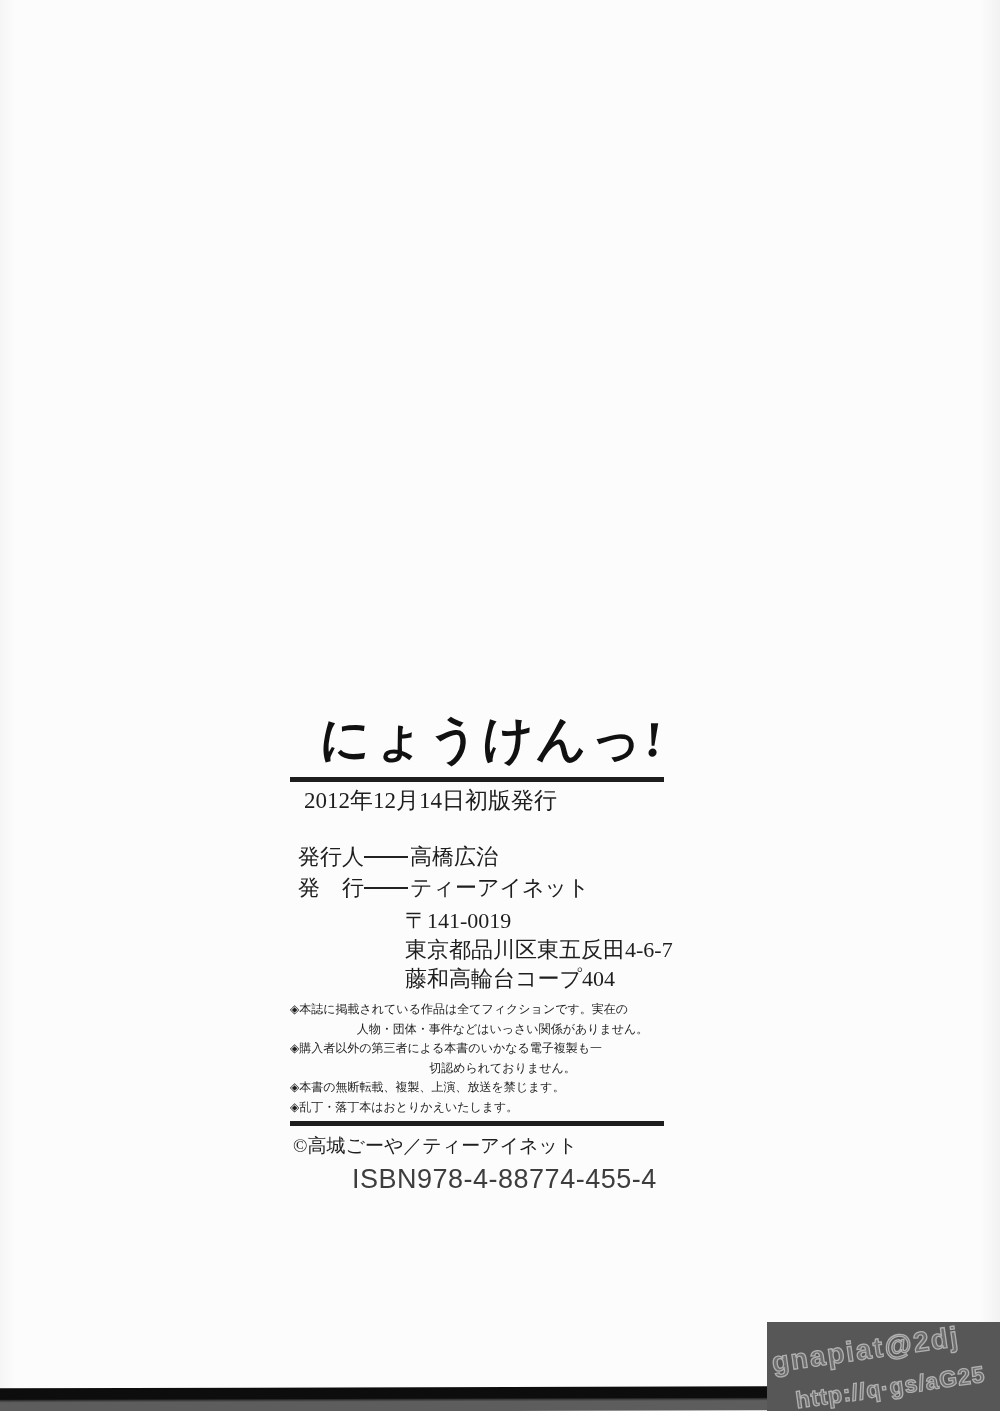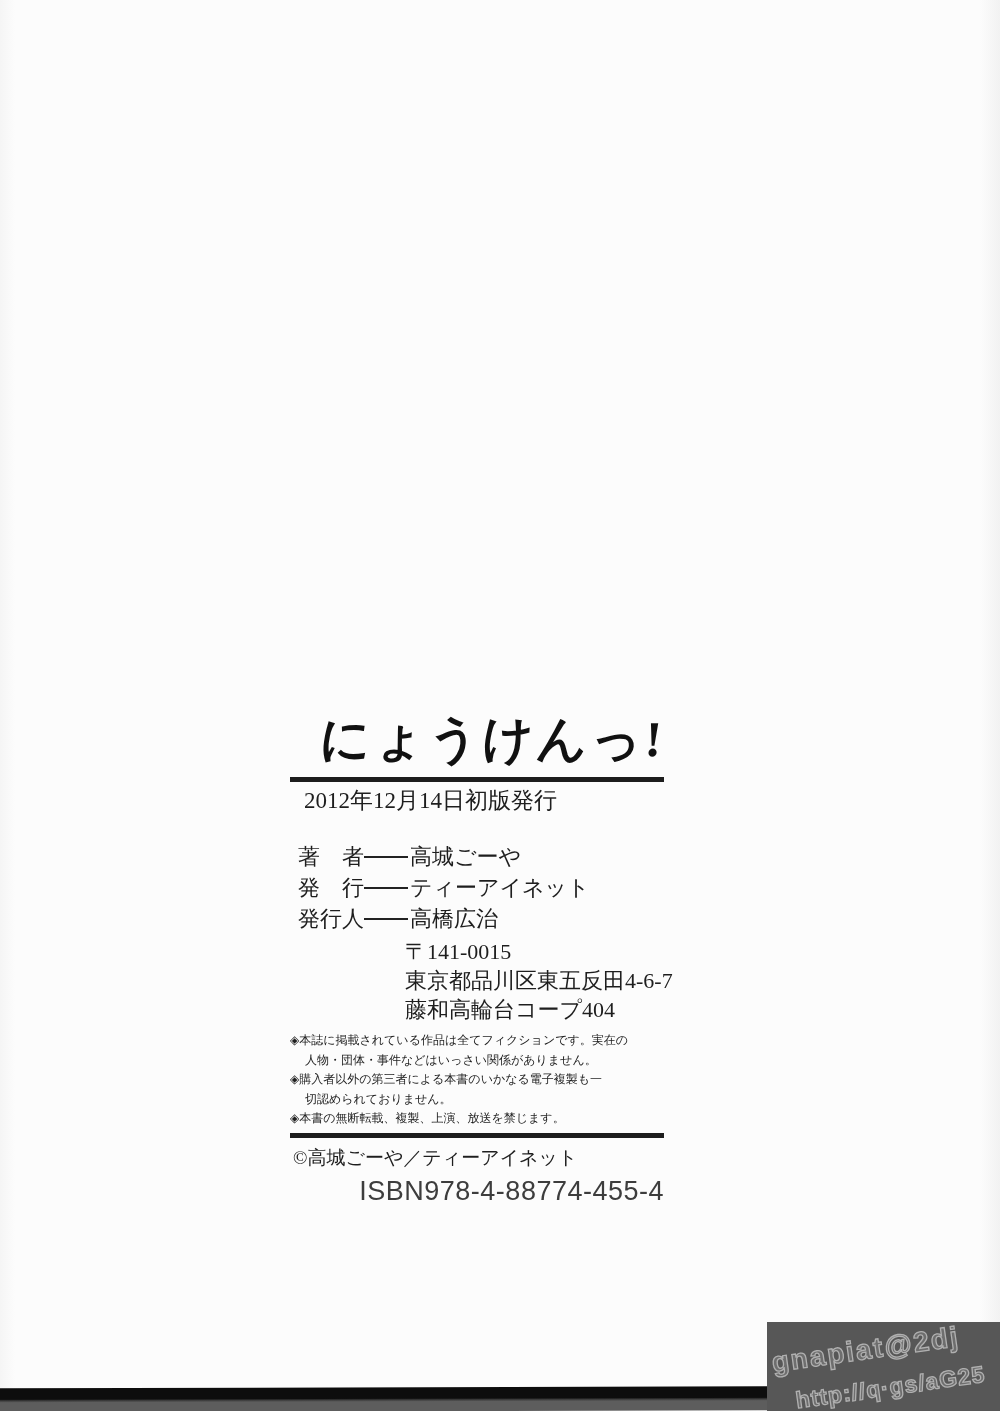--- a/index.html
+++ b/index.html
@@ -68,37 +68,36 @@
   }
   .address div { white-space: nowrap; }
   .contacts { margin: 3px 0 0 8px; }
   .notices {
     margin: 7px 0 0 0;
     font-size: 12px;
     line-height: 19.5px;
     width: 410px;
   }
   .notice .nl { display: block; white-space: nowrap; }
-  .notice .cont { padding-left: 15px; }
+  .notice .cont { padding-left: 15px; text-align: center; }
   .rule-bottom { margin-top: 4px; }
   .copyright-line {
     margin: 8px 0 0 3px;
     font-size: 19px;
     line-height: 24px;
     white-space: nowrap;
   }
   .isbn-line {
     margin: 7px 0 0 62px;
     font-family: "Liberation Sans", "DejaVu Sans", sans-serif;
     font-size: 27px;
     line-height: 28px;
     letter-spacing: 0.5px;
     color: #3d3d3d;
     white-space: nowrap;
-    text-align: right;
   }
 
   
   .bottom-edge {
     position: absolute;
     left: -6px; right: -6px; bottom: 0;
     height: 24px;
     background: linear-gradient(to bottom, #0d0d0d 0, #0d0d0d 46%, #3a3a3a 52%, #5d5d5d 60%, #5d5d5d 100%);
     transform: rotate(-0.15deg);
     z-index: 2;
@@ -131,54 +130,52 @@
 <div class="page">
 
   <div class="colophon">
 
     <h1 class="book-title">にょうけんっ!</h1>
     <div class="rule"></div>
     <div class="edition-line">2012年12月14日初版発行</div>
 
     <div class="credits">
       <div class="credit-row">
-        <span class="credit-label">著　者</span>
+        <span class="credit-label">発行人</span>
         <span class="leader"></span>
-        <span class="credit-value">高城ごーや</span>
+        <span class="credit-value">高橋広治</span>
       </div>
       <div class="credit-row">
         <span class="credit-label">発　行</span>
         <span class="leader"></span>
         <span class="credit-value">ティーアイネット</span>
       </div>
-      <div class="credit-row">
-        <span class="credit-label">発行人</span>
-        <span class="leader"></span>
-        <span class="credit-value">高橋広治</span>
-      </div>
     </div>
 
     <div class="address">
-      <div>〒141-0015</div>
+      <div>〒141-0019</div>
       <div>東京都品川区東五反田4-6-7</div>
       <div>藤和高輪台コープ404</div>
     </div>
 
 
     <div class="notices">
       <div class="notice">
         <span class="nl first"><span>◈</span><span>本誌に掲載されている作品は全てフィクションです。実在の</span></span>
         <span class="nl cont">人物・団体・事件などはいっさい関係がありません。</span>
       </div>
       <div class="notice">
         <span class="nl first"><span>◈</span><span>購入者以外の第三者による本書のいかなる電子複製も一</span></span>
         <span class="nl cont">切認められておりません。</span>
       </div>
       <div class="notice">
         <span class="nl first"><span>◈</span><span>本書の無断転載、複製、上演、放送を禁じます。</span></span>
+      </div>
+      <div class="notice">
+        <span class="nl first"><span>◈</span><span>乱丁・落丁本はおとりかえいたします。</span></span>
       </div>
     </div>
 
     <div class="rule rule-bottom"></div>
     <div class="copyright-line">©高城ごーや／ティーアイネット</div>
     <div class="isbn-line">ISBN978-4-88774-455-4</div>
 
   </div>
 
   <div class="bottom-edge"></div>

